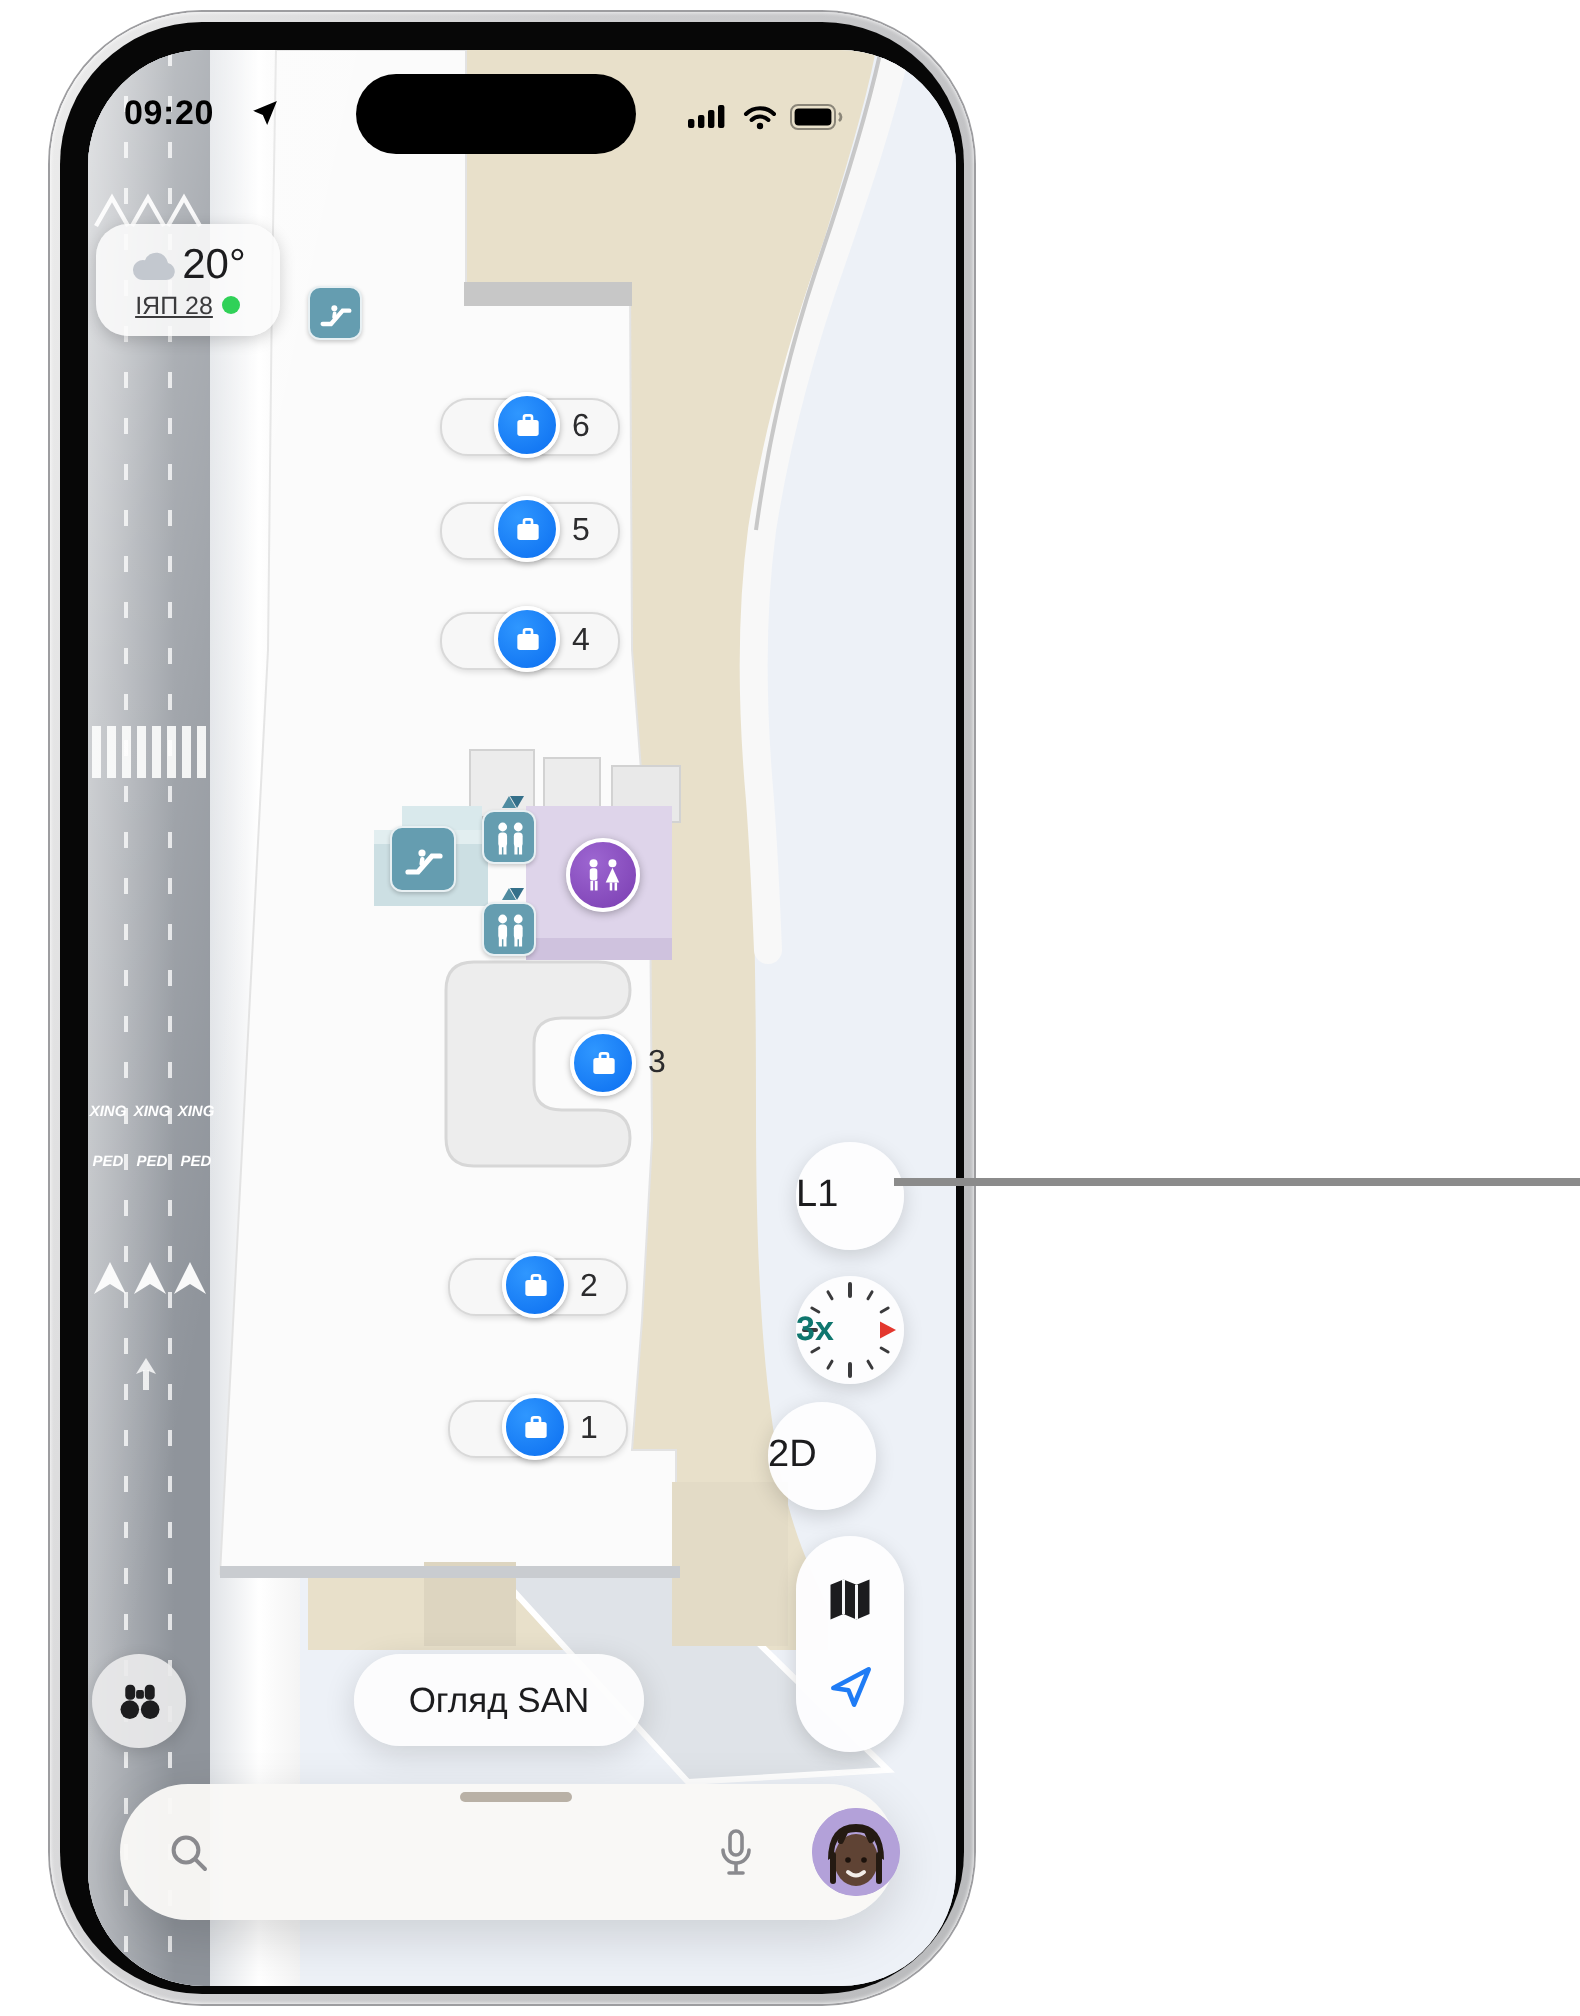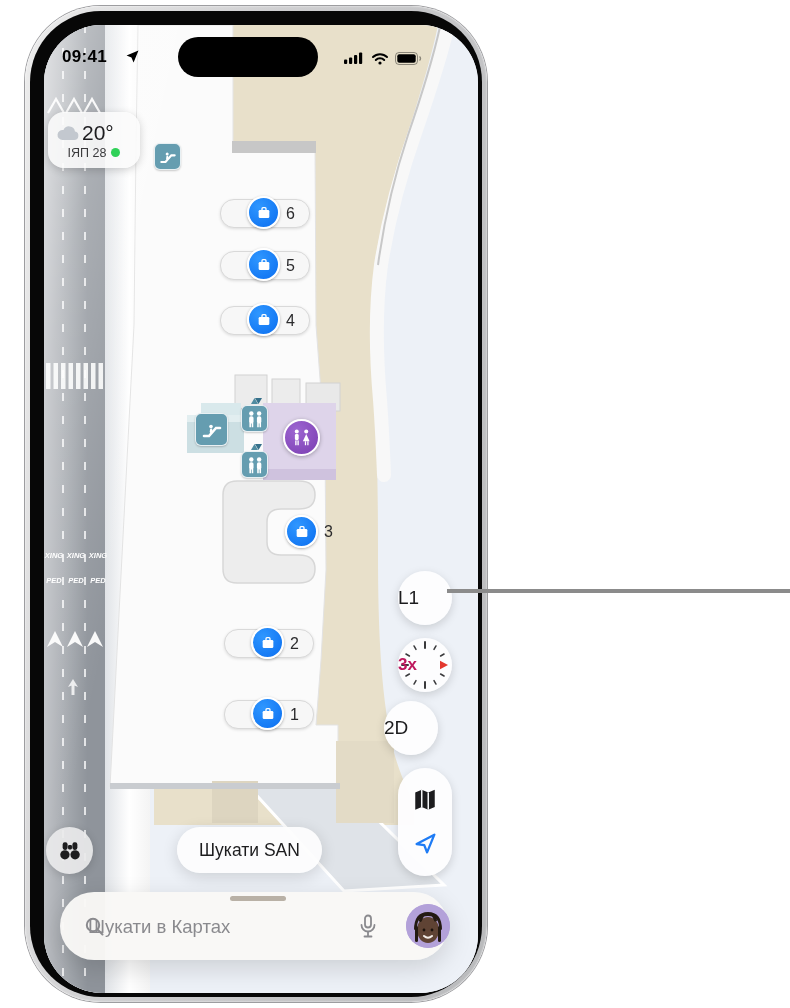--- a/index.html
+++ b/index.html
@@ -27,24 +27,24 @@
   
   .time{left:18px;top:22px;font-size:17px;font-weight:700;color:#000;letter-spacing:.3px;}
   .nav-arrow{left:82px;top:25px;}
   .island{left:134px;top:12px;width:140px;height:40px;border-radius:21px;background:#000;}
   .sig{left:300px;top:27px;} .wifi{left:327px;top:27px;} .batt{left:351px;top:27px;}
 
   
   .weather{left:4px;top:87px;width:92px;height:56px;border-radius:16px;
            background:rgba(250,250,250,.88);box-shadow:0 2px 8px rgba(0,0,0,.18);
            display:flex;flex-direction:column;justify-content:center;padding:2px 8px;box-sizing:border-box;}
-  .weather-row1{display:flex;align-items:center;justify-content:flex-start;gap:2px;}
+  .weather-row1{display:flex;align-items:center;justify-content:center;gap:2px;}
   .weather-temp{font-size:21px;font-weight:500;color:#1c1c1e;}
   .weather-row2{display:flex;align-items:center;justify-content:center;gap:5px;margin-top:1px;}
-  .weather-aqi{font-size:12.5px;color:#3a3a3c;}
+  .weather-aqi{font-size:12.5px;color:#3a3a3c;text-decoration:underline;}
   .green-dot{width:9px;height:9px;border-radius:50%;background:#30d158;}
 
   
   .pill{width:88px;height:27px;border-radius:14px;background:#f7f7f7;
         border:1px solid #d9d9d9;box-shadow:0 1px 3px rgba(0,0,0,.12);
         display:flex;align-items:center;}
   .bag-circle{width:33px;height:33px;border-radius:50%;
         background:radial-gradient(circle at 35% 30%,#2f97ff,#0b6ef0);
         border:2px solid #fff;box-shadow:0 1px 3px rgba(0,0,0,.3);
         display:flex;align-items:center;justify-content:center;box-sizing:border-box;}
@@ -60,21 +60,21 @@
   .restroom{width:37px;height:37px;border-radius:50%;
         background:radial-gradient(circle at 35% 30%,#9d66d1,#7a3db1);
         border:2.5px solid #fff;box-shadow:0 1px 4px rgba(0,0,0,.3);
         display:flex;align-items:center;justify-content:center;box-sizing:border-box;}
 
   
   .circle-btn{width:54px;height:54px;border-radius:50%;background:rgba(253,253,254,.97);
         box-shadow:0 3px 10px rgba(0,0,0,.15);display:flex;align-items:center;justify-content:flex-start;
         font-size:19px;font-weight:500;color:#1c1c1e;}
   .compass{position:relative;}
-  .compass-label{position:absolute;font-size:17px;font-weight:600;color:#be185d;}
+  .compass-label{position:absolute;font-size:17px;font-weight:600;color:#0f766e;}
   .ctrl-pill{width:54px;height:108px;border-radius:27px;background:rgba(253,253,254,.97);
         box-shadow:0 3px 10px rgba(0,0,0,.15);display:flex;flex-direction:column;
         align-items:center;justify-content:space-around;padding:10px 0;box-sizing:border-box;}
 
   
   .overview-btn{left:133px;top:802px;width:145px;height:46px;border-radius:23px;
         background:rgba(253,253,253,.93);box-shadow:0 4px 16px rgba(0,0,0,.14);
         display:flex;align-items:center;justify-content:center;
         font-size:17.5px;color:#1c1c1e;}
   .binoculars-btn{left:2px;top:802px;width:47px;height:47px;border-radius:50%;
@@ -177,21 +177,21 @@
           <text x="10" y="558">PED</text>
           <text x="32" y="558">PED</text>
           <text x="54" y="558">PED</text>
         </g>
         <polygon points="24,662 29,654 34,662 29,660" fill="#ffffff" opacity="0.8"></polygon>
         <rect x="27.5" y="660" width="3" height="10" fill="#ffffff" opacity="0.8"></rect>
       </svg>
 
       <div class="abs glare"></div>
 
-      <div class="abs overlay time">09:41</div>
+      <div class="abs overlay time">09:20</div>
       <svg class="abs overlay nav-arrow" width="13" height="13" viewBox="0 0 12 12">
           <path d="M11.5,0.5 L0.5,5 L5,6.9 L7,11.5 Z" fill="#000"></path>
         </svg>
       <div class="abs overlay island"></div>
       <svg class="abs overlay sig" width="20" height="12" viewBox="0 0 20 12">
         <rect x="0" y="7.5" width="3.2" height="4.5" rx="1" fill="#000"></rect>
           <rect x="5" y="5.5" width="3.2" height="6.5" rx="1" fill="#000"></rect>
         <rect x="10" y="3" width="3.2" height="9" rx="1" fill="#000"></rect>
           <rect x="15" y="0.5" width="3.2" height="11.5" rx="1" fill="#000"></rect>
       </svg>
@@ -388,30 +388,29 @@
         <svg width="26" height="24" viewBox="0 0 24 22">
           <rect x="5.2" y="3" width="4.6" height="7" rx="2" fill="#1d1d1f"></rect>
           <rect x="14.2" y="3" width="4.6" height="7" rx="2" fill="#1d1d1f"></rect>
           <rect x="10.2" y="5.5" width="3.6" height="4" rx="1" fill="#1d1d1f"></rect>
           <circle cx="7.3" cy="14.5" r="4.3" fill="#1d1d1f"></circle>
           <circle cx="16.7" cy="14.5" r="4.3" fill="#1d1d1f"></circle>
         </svg>
       </div>
 
       <div class="abs overlay overview-btn">
-        <span>Шукати SAN</span>
+        <span>Огляд SAN</span>
       </div>
 
       <div class="abs overlay search-bar">
         <div class="abs drag-handle"></div>
         <svg class="abs" style="left:24px;top:24px;" width="21" height="21" viewBox="0 0 21 21">
           <circle cx="9" cy="9" r="6.2" fill="none" stroke="#8a8a8e" stroke-width="2"></circle>
           <line x1="13.8" y1="13.8" x2="18.5" y2="18.5" stroke="#8a8a8e" stroke-width="2" stroke-linecap="round"></line>
         </svg>
-        <input class="abs search-input" type="text" placeholder="Шукати в Картах" style="">
         <svg class="abs mic" width="20" height="26" viewBox="0 0 20 26">
           <rect x="7" y="1.5" width="6" height="12" rx="3" fill="none" stroke="#8a8a8e" stroke-width="1.8"></rect>
           <path d="M3.5,11 a6.5,6.5 0 0 0 13,0" fill="none" stroke="#8a8a8e" stroke-width="1.8" stroke-linecap="round"></path>
           <line x1="10" y1="17.8" x2="10" y2="21.5" stroke="#8a8a8e" stroke-width="1.8" stroke-linecap="round"></line>
           <line x1="6.5" y1="22.5" x2="13.5" y2="22.5" stroke="#8a8a8e" stroke-width="1.8" stroke-linecap="round"></line>
         </svg>
         <div class="abs avatar">
           <svg width="44" height="44" viewBox="0 0 44 44">
             <circle cx="22" cy="22" r="22" fill="#b3a1d9"></circle>
             <ellipse cx="22" cy="26" rx="11" ry="13" fill="#5f4334"></ellipse>

